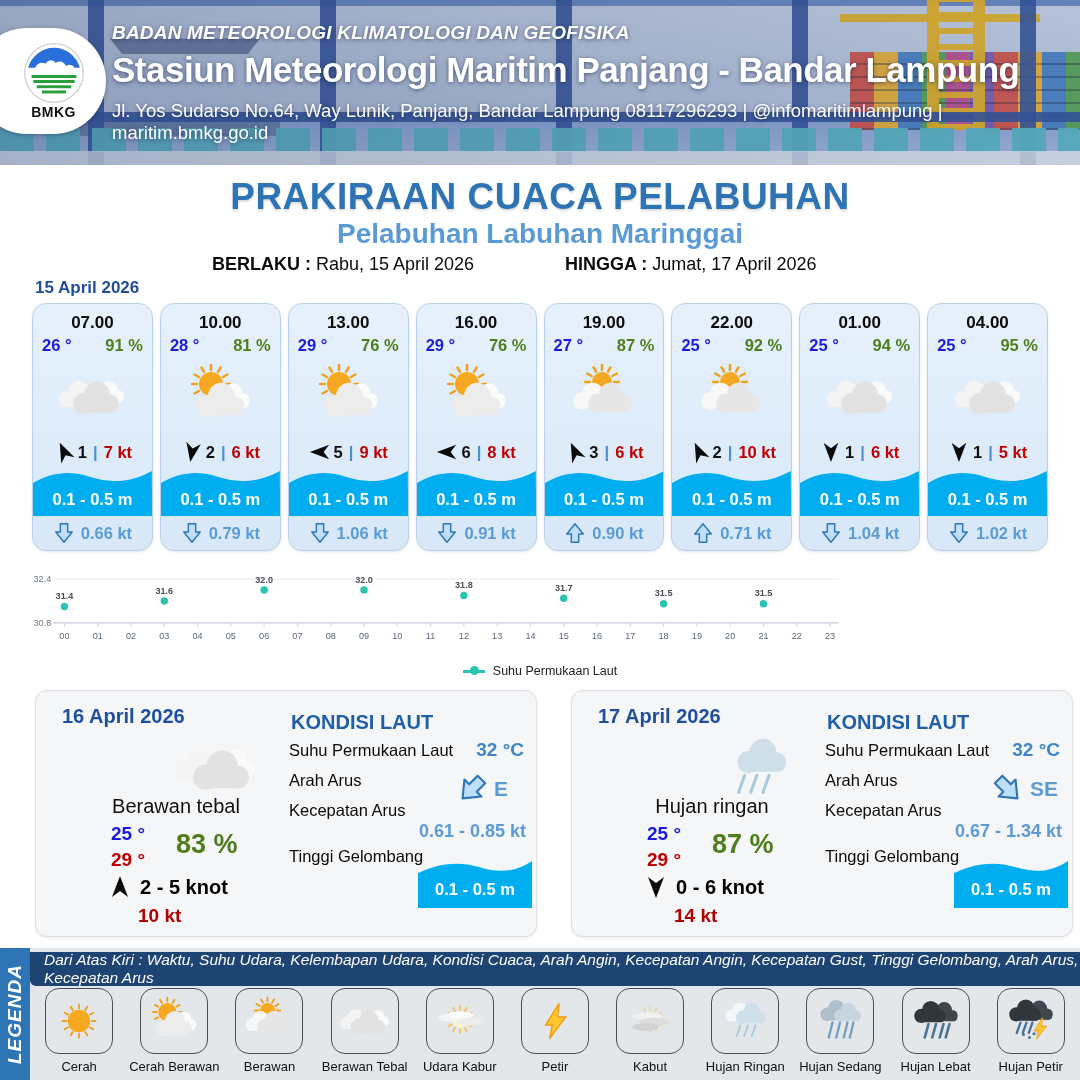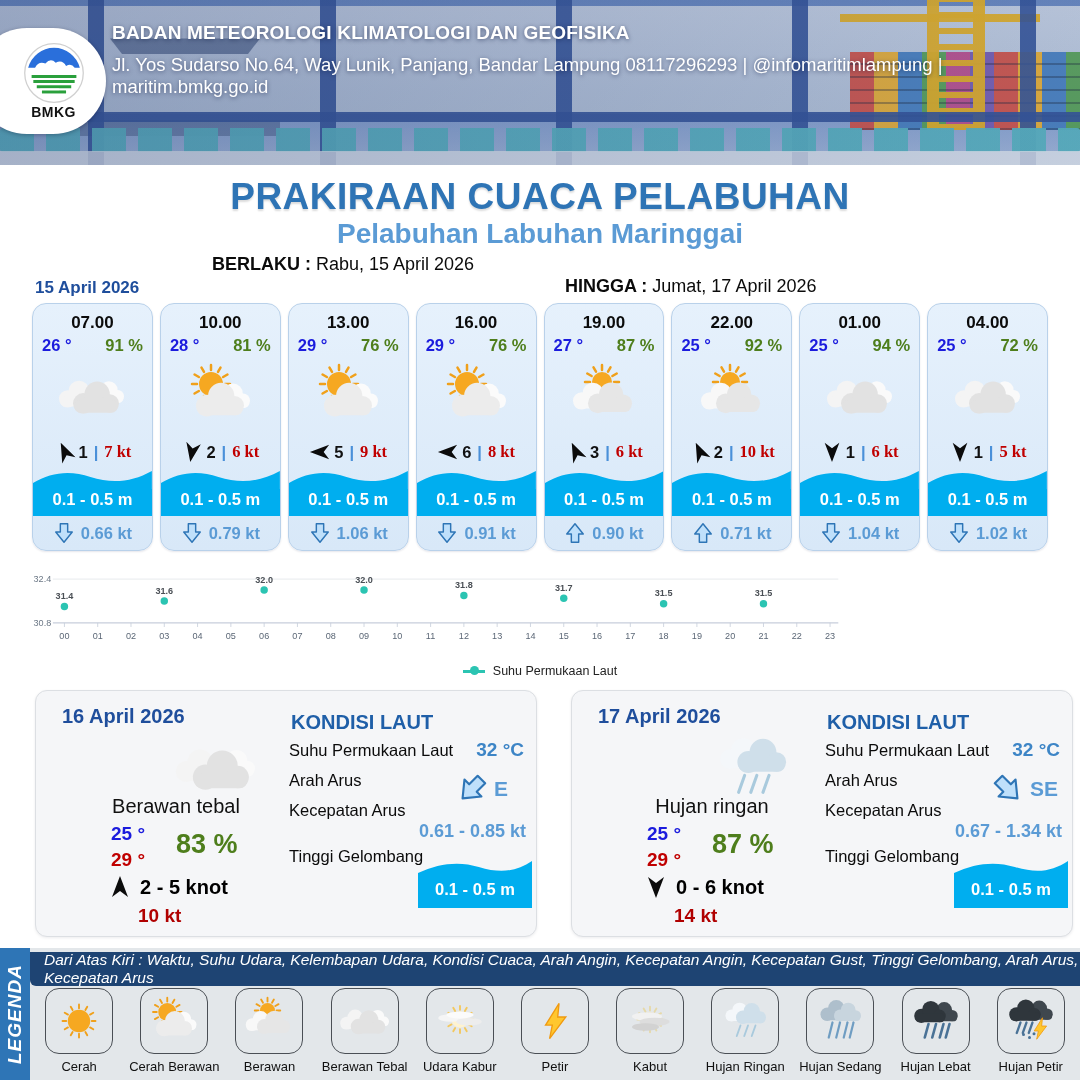--- a/index.html
+++ b/index.html
@@ -26,58 +26,58 @@
             clip-path:polygon(0 40%,100% 40%,92% 100%,8% 100%);}
   .hdr-ship2{position:absolute;left:60px;top:120px;width:220px;height:16px;background:#24385e;opacity:.35;}
   .hdr-chairs{position:absolute;left:0;right:0;top:128px;height:24px;opacity:.95;
      background:repeating-linear-gradient(90deg,#5bb7c4 0 34px,transparent 34px 46px);
      border-radius:3px;}
   .hdr-floor{position:absolute;left:0;right:0;bottom:0;height:14px;background:#e8edf3;opacity:.8;}
   .hdr-overlay{position:absolute;inset:0;background:linear-gradient(90deg,rgba(40,60,110,.30),rgba(40,60,110,.12));}
 
   .hdr-text{position:absolute;left:112px;top:22px;right:20px;color:#fff;z-index:5;
             text-shadow:0 1px 4px rgba(10,20,60,.55);}
-  .hdr-agency{font-size:19px;font-weight:bold;letter-spacing:.2px;}
+  .hdr-agency{font-size:19px;font-weight:bold;letter-spacing:.2px;font-style:italic;}
   .hdr-station{font-size:35px;font-weight:bold;margin-top:6px;letter-spacing:-.5px;}
   .hdr-address{font-size:18.5px;margin-top:10px;}
 
   .bmkg-capsule{position:absolute;left:-26px;top:28px;width:132px;height:106px;background:#fff;
                 border-radius:53px;z-index:6;box-shadow:0 1px 4px rgba(0,0,30,.3);
                 display:flex;flex-direction:column;align-items:flex-end;justify-content:center;padding-right:14px;box-sizing:border-box;}
   .bmkg-logo{width:62px;height:62px;margin-right:7px;}
   .bmkg-label{font-size:14px;font-weight:bold;color:#111;margin-right:16px;letter-spacing:.5px;}
 
   
   .title-main{position:absolute;left:0;top:176px;width:1080px;text-align:center;
               font-size:37px;font-weight:800;color:#2e74b5;letter-spacing:.5px;
               text-shadow:0 2px 2px rgba(0,0,0,.14);}
   .title-sub{position:absolute;left:0;top:218px;width:1080px;text-align:center;
              font-size:28px;font-weight:bold;color:#5b9bd5;}
   .valid-row{position:absolute;left:0;top:254px;width:1080px;font-size:18px;color:#0b0b0b;}
   .valid-a{position:absolute;left:212px;}
-  .valid-b{position:absolute;left:565px;margin-top:22px;}
+  .valid-b{position:absolute;left:565px;}
   .vlbl{font-weight:bold;}
   .date-label{position:absolute;left:35px;top:278px;font-size:17px;font-weight:bold;color:#1f4e9c;}
 
   
   .hrow{position:absolute;left:32px;top:303px;width:1016px;height:248px;display:flex;gap:7px;}
   .hcard{flex:1;background:linear-gradient(180deg,#e6f1fc,#d8e8f8);border:1px solid #b9d1ea;
          border-radius:14px;overflow:hidden;display:flex;flex-direction:column;
          box-shadow:0 1px 2px rgba(0,0,60,.10);}
   .hc-time{text-align:center;font-weight:bold;font-size:17px;color:#0b0b0b;margin-top:9px;}
   .hc-th{display:flex;justify-content:space-between;padding:3px 9px 0;font-size:16.5px;font-weight:bold;}
   .hc-temp{color:#1b1bdd;} .hc-hum{color:#4e7e1c;}
   .hc-icon{height:82px;display:flex;align-items:center;justify-content:center;}
   .hc-icon svg{width:80px;height:66px;}
   .hc-wind{display:flex;align-items:center;justify-content:center;gap:3px;font-size:16.5px;font-weight:bold;height:30px;}
   .dart{width:22px;height:22px;display:inline-flex;}
   .dart svg{width:100%;height:100%;}
   .hc-wnum{color:#111;}
   .hc-wsep{color:#4a90d9;margin:0 3px;font-weight:bold;}
-  .hc-wspd{color:#c00000;font-family:Liberation Serif, serif;}
+  .hc-wspd{color:#c00000;}
   .hc-wave{margin-top:auto;line-height:0;}
   .hc-wave svg{width:100%;height:22px;display:block;}
   .hc-waveband{background:#00aeef;color:#fff;text-align:center;font-weight:bold;font-size:16.5px;
                line-height:normal;padding:1px 0 7px;}
   .hc-cur{height:34px;display:flex;align-items:center;justify-content:center;gap:6px;
           color:#5b9bd5;font-weight:bold;font-size:16.5px;}
   .cur-arrow{width:22px;height:22px;display:inline-flex;}
   .cur-arrow svg{width:100%;height:100%;}
 
   
@@ -166,20 +166,21 @@
         <line x1="18" y1="43" x2="44" y2="43"></line>
           <line x1="30" y1="49" x2="58" y2="49"></line>
           <line x1="20" y1="55" x2="42" y2="55"></line>
       </g>
     </svg>
     <div class="bmkg-label">BMKG</div>
   </div>
 
   <div class="hdr-text">
     <div class="hdr-agency">BADAN METEOROLOGI KLIMATOLOGI DAN GEOFISIKA</div>
+    <div class="hdr-station">Stasiun Meteorologi Maritim Panjang - Bandar Lampung</div>
     <div class="hdr-address">Jl. Yos Sudarso No.64, Way Lunik, Panjang, Bandar Lampung 08117296293 | @infomaritimlampung | maritim.bmkg.go.id</div>
   </div>
 </div>
 
 <div class="title-main">PRAKIRAAN CUACA PELABUHAN</div>
 <div class="title-sub">Pelabuhan Labuhan Maringgai</div>
 <div class="valid-row">
   <span class="valid-a">
     <span class="vlbl">BERLAKU :</span>
     <span>Rabu, 15 April 2026</span>
@@ -595,21 +596,21 @@
             <path d="M -4,-10 L 4,-10 L 4,-1 L 9,-1 L 0,10 L -9,-1 L -4,-1 Z" fill="#bfe0fb" stroke="#2e75b6" stroke-width="1.6" stroke-linejoin="round"></path>
           </svg>
         </span>
         <span>1.04 kt</span>
       </div>
     </div>
     <div class="hcard">
       <div class="hc-time">04.00</div>
       <div class="hc-th">
         <span class="hc-temp">25 °</span>
-        <span class="hc-hum">72 %</span>
+        <span class="hc-hum">95 %</span>
       </div>
       <div class="hc-icon">
         <svg viewBox="0 0 80 64">
           <g transform="translate(26,32) scale(0.95)" fill="#f4f4f4">
     <circle cx="-11" cy="3" r="9"></circle>
             <circle cx="1" cy="-5" r="11"></circle>
             <circle cx="12" cy="3" r="8"></circle>
     <rect x="-19" y="0" width="38" height="11" rx="5.5"></rect>
           </g>
           <g transform="translate(56,30) scale(0.8)" fill="#fafafa">

